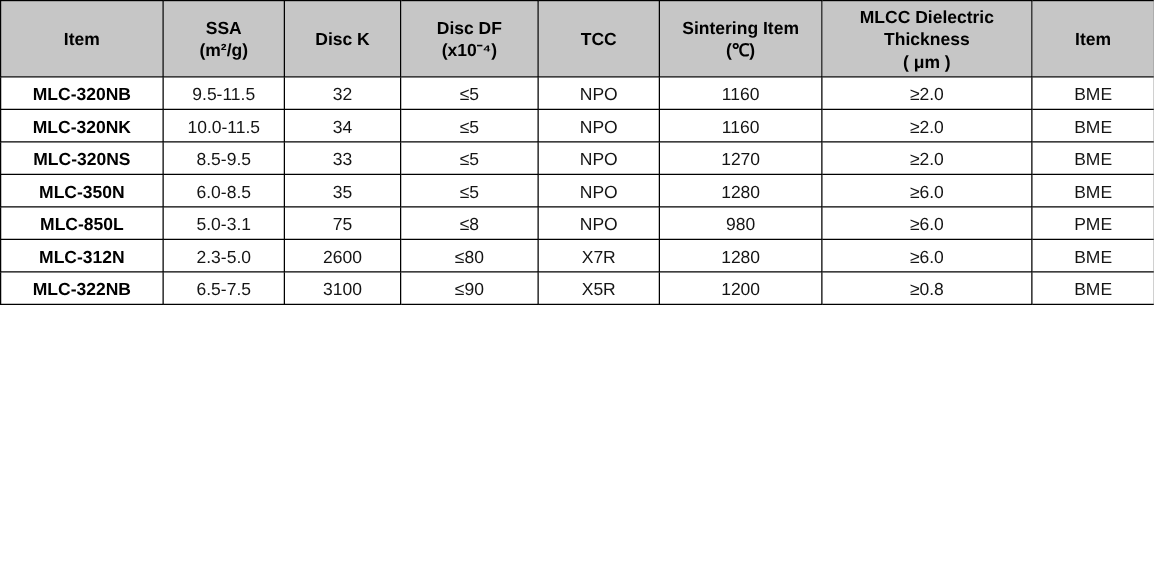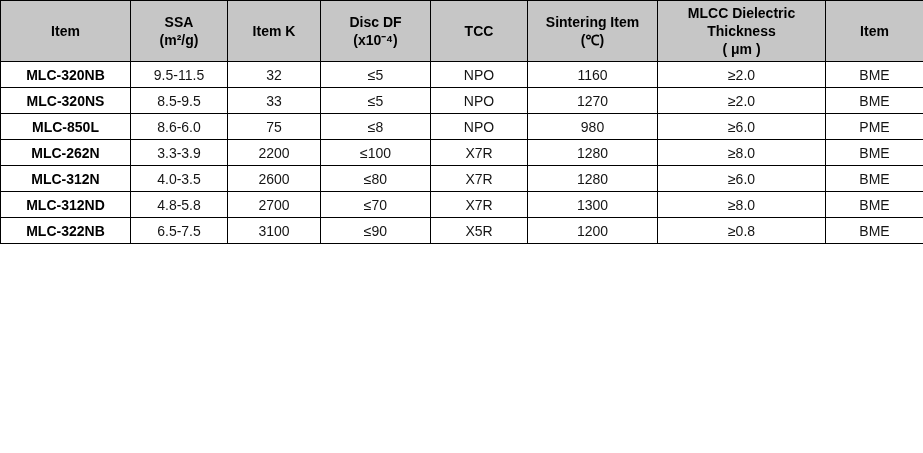--- a/index.html
+++ b/index.html
@@ -60,21 +60,21 @@
       <tr>
         <th>
           <span class="h-label">Item</span>
 
         </th>
         <th>
           <span class="h-label">SSA</span>
           <span class="h-sub">(m²/g)</span>
         </th>
         <th>
-          <span class="h-label">Item K</span>
+          <span class="h-label">Disc K</span>
 
         </th>
         <th>
           <span class="h-label">Disc DF</span>
           <span class="h-sub">(x10⁻⁴)</span>
         </th>
         <th>
           <span class="h-label">TCC</span>
 
         </th>
@@ -97,67 +97,67 @@
           <td class="col-item">MLC-320NB</td>
           <td class="col-ssa">9.5-11.5</td>
           <td class="col-disc-k">32</td>
           <td class="col-disc-df">≤5</td>
           <td class="col-tcc">NPO</td>
           <td class="col-sintering">1160</td>
           <td class="col-thickness">≥2.0</td>
           <td class="col-type">BME</td>
         </tr>
         <tr>
+          <td class="col-item">MLC-320NK</td>
+          <td class="col-ssa">10.0-11.5</td>
+          <td class="col-disc-k">34</td>
+          <td class="col-disc-df">≤5</td>
+          <td class="col-tcc">NPO</td>
+          <td class="col-sintering">1160</td>
+          <td class="col-thickness">≥2.0</td>
+          <td class="col-type">BME</td>
+        </tr>
+        <tr>
           <td class="col-item">MLC-320NS</td>
           <td class="col-ssa">8.5-9.5</td>
           <td class="col-disc-k">33</td>
           <td class="col-disc-df">≤5</td>
           <td class="col-tcc">NPO</td>
           <td class="col-sintering">1270</td>
           <td class="col-thickness">≥2.0</td>
           <td class="col-type">BME</td>
         </tr>
         <tr>
+          <td class="col-item">MLC-350N</td>
+          <td class="col-ssa">6.0-8.5</td>
+          <td class="col-disc-k">35</td>
+          <td class="col-disc-df">≤5</td>
+          <td class="col-tcc">NPO</td>
+          <td class="col-sintering">1280</td>
+          <td class="col-thickness">≥6.0</td>
+          <td class="col-type">BME</td>
+        </tr>
+        <tr>
           <td class="col-item">MLC-850L</td>
-          <td class="col-ssa">8.6-6.0</td>
+          <td class="col-ssa">5.0-3.1</td>
           <td class="col-disc-k">75</td>
           <td class="col-disc-df">≤8</td>
           <td class="col-tcc">NPO</td>
           <td class="col-sintering">980</td>
           <td class="col-thickness">≥6.0</td>
           <td class="col-type">PME</td>
         </tr>
         <tr>
-          <td class="col-item">MLC-262N</td>
-          <td class="col-ssa">3.3-3.9</td>
-          <td class="col-disc-k">2200</td>
-          <td class="col-disc-df">≤100</td>
-          <td class="col-tcc">X7R</td>
-          <td class="col-sintering">1280</td>
-          <td class="col-thickness">≥8.0</td>
-          <td class="col-type">BME</td>
-        </tr>
-        <tr>
           <td class="col-item">MLC-312N</td>
-          <td class="col-ssa">4.0-3.5</td>
+          <td class="col-ssa">2.3-5.0</td>
           <td class="col-disc-k">2600</td>
           <td class="col-disc-df">≤80</td>
           <td class="col-tcc">X7R</td>
           <td class="col-sintering">1280</td>
           <td class="col-thickness">≥6.0</td>
-          <td class="col-type">BME</td>
-        </tr>
-        <tr>
-          <td class="col-item">MLC-312ND</td>
-          <td class="col-ssa">4.8-5.8</td>
-          <td class="col-disc-k">2700</td>
-          <td class="col-disc-df">≤70</td>
-          <td class="col-tcc">X7R</td>
-          <td class="col-sintering">1300</td>
-          <td class="col-thickness">≥8.0</td>
           <td class="col-type">BME</td>
         </tr>
         <tr>
           <td class="col-item">MLC-322NB</td>
           <td class="col-ssa">6.5-7.5</td>
           <td class="col-disc-k">3100</td>
           <td class="col-disc-df">≤90</td>
           <td class="col-tcc">X5R</td>
           <td class="col-sintering">1200</td>
           <td class="col-thickness">≥0.8</td>

